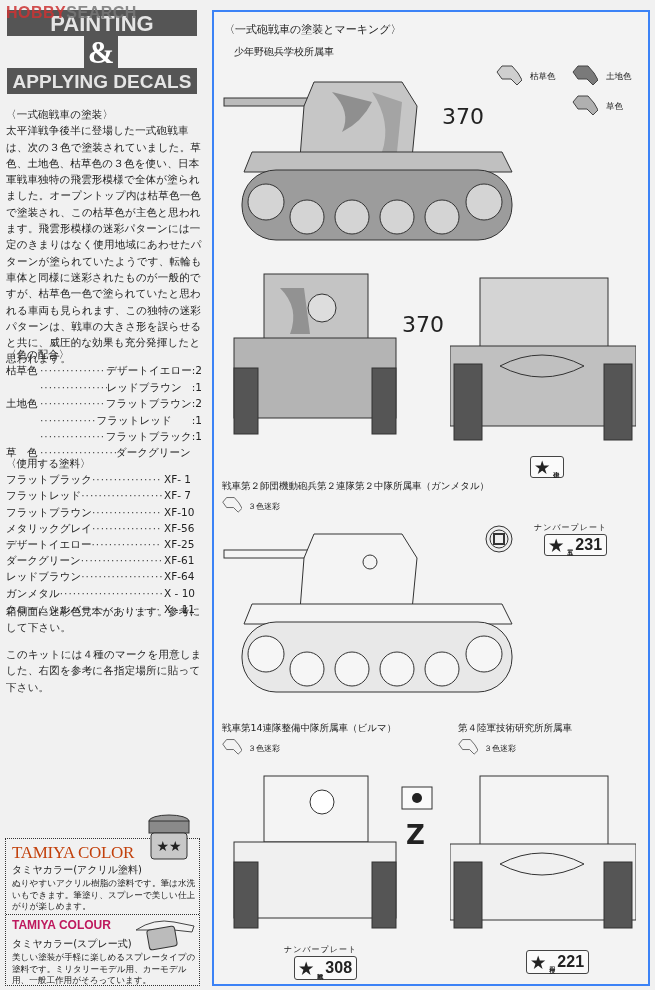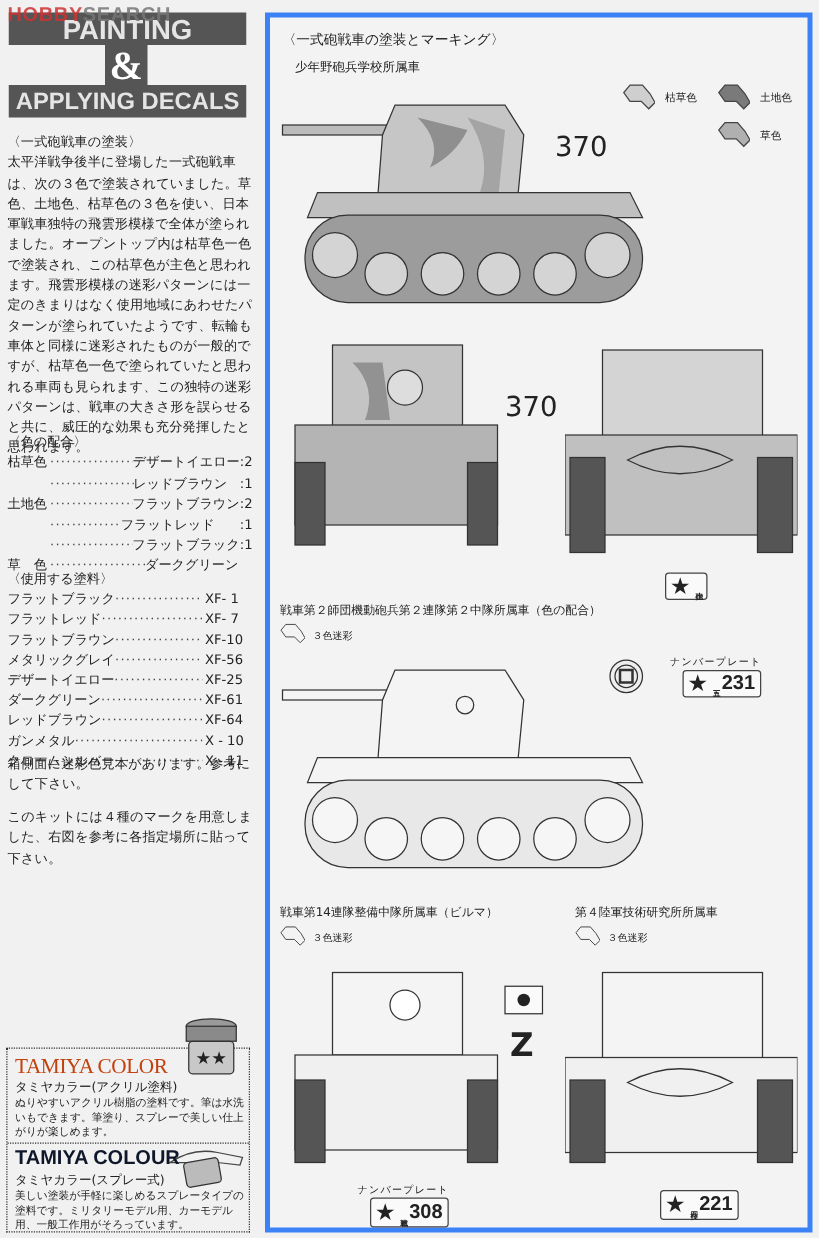--- a/index.html
+++ b/index.html
@@ -19,27 +19,27 @@
   .row .dots { flex: 1; overflow: hidden; color: #444; letter-spacing: 1px; }
   .row .dots::before { content: "···························································"; }
   .row .v { text-align: left; }
   .paint { position: absolute; left: 6px; top: 455px; width: 196px; font-size: 10.5px; line-height: 16.2px; }
   .paint .code { width: 40px; text-align: left; padding-left: 2px; }
   .promo { position: absolute; left: 5px; top: 838px; width: 195px; height: 148px; border: 1.5px dotted #333; }
   .promo .divider { position: absolute; left: 0; right: 0; top: 75px; border-top: 1.5px dotted #333; }
   .tc1 { position: absolute; left: 6px; top: 4px; font-family: "Liberation Serif", serif; font-weight: normal; font-size: 17px; color: #c2410c; letter-spacing: -0.3px; }
   .tc1s { position: absolute; left: 6px; top: 24px; font-size: 10px; }
   .tc1d { position: absolute; left: 6px; top: 39px; width: 185px; font-size: 8.6px; line-height: 11.5px; }
-  .tc2 { position: absolute; left: 6px; top: 79px; font-family: "Liberation Sans", sans-serif; font-weight: bold; font-size: 16px; color: #0f172a; }
+  .tc2 { position: absolute; left: 6px; top: 79px; font-family: "Liberation Sans", sans-serif; font-weight: bold; font-size: 12px; color: #be185d; }
   .tc2s { position: absolute; left: 6px; top: 98px; font-size: 10px; }
   .tc2d { position: absolute; left: 6px; top: 113px; width: 185px; font-size: 8.6px; line-height: 11.5px; }
   .jar { position: absolute; left: 140px; top: -26px; width: 46px; height: 50px; }
   .spray { position: absolute; left: 128px; top: 77px; width: 62px; height: 36px; }
 
-  .right { position: absolute; left: 212px; top: 10px; width: 438px; height: 976px; border: 4px solid #3b82f6; background: #f3f3f3; }
+  .right { position: absolute; left: 212px; top: 10px; width: 438px; height: 976px; border: 2px solid #3b82f6; background: #f3f3f3; }
   .title { position: absolute; left: 10px; top: 10px; font-size: 11px; }
   .sub1 { position: absolute; left: 20px; top: 33px; font-size: 10px; }
   .chip { position: absolute; display: flex; align-items: center; gap: 8px; font-size: 8.5px; }
   .chip svg { width: 26px; height: 26px; }
   .reg { position: absolute; font-size: 9.5px; }
   .small { position: absolute; font-size: 8px; display: flex; align-items: center; gap: 6px; }
   .small svg { width: 20px; height: 20px; }
   .num-big { position: absolute; font-family: "DejaVu Sans", sans-serif; font-size: 22px; }
   .plate { position: absolute; border: 1.5px solid #444; border-radius: 3px; background: #fafafa; padding: 0 4px; font-weight: bold; display: flex; align-items: center; gap: 2px; font-family: "Liberation Sans", sans-serif; }
   .plate .star { font-size: 16px; }
@@ -233,21 +233,21 @@
     <rect x="4" y="90" width="28" height="76" fill="#555" stroke="#333"></rect>
     <rect x="154" y="90" width="28" height="76" fill="#555" stroke="#333"></rect>
     <path d="M50 92 Q92 70 134 92 Q92 114 50 92 Z" fill="none" stroke="#333"></path>
   </svg>
   <div class="plate" style="left:316px; top:444px; height:22px;">
       <span class="star">★</span>
       <span class="pre">少
 砲</span>
     </div>
 
-  <div class="reg" style="left:8px; top:468px;">戦車第２師団機動砲兵第２連隊第２中隊所属車（色の配合）</div>
+  <div class="reg" style="left:8px; top:468px;">戦車第２師団機動砲兵第２連隊第２中隊所属車（ガンメタル）</div>
   <div class="small" style="left:8px; top:484px;">
     <svg viewBox="0 0 26 26">
         <path d="M6 2 L16 2 L22 9 L26 16 L21 21 L15 15 L6 15 L1 8 Z" fill="none" stroke="#444"></path>
       </svg>
     <span>３色迷彩</span>
   </div>
   <div class="plabel" style="left:320px; top:510px;">ナンバープレート</div>
   <div class="plate" style="left:330px; top:522px; height:22px;">
       <span class="star">★</span>
       <span class="pre">三五</span>

